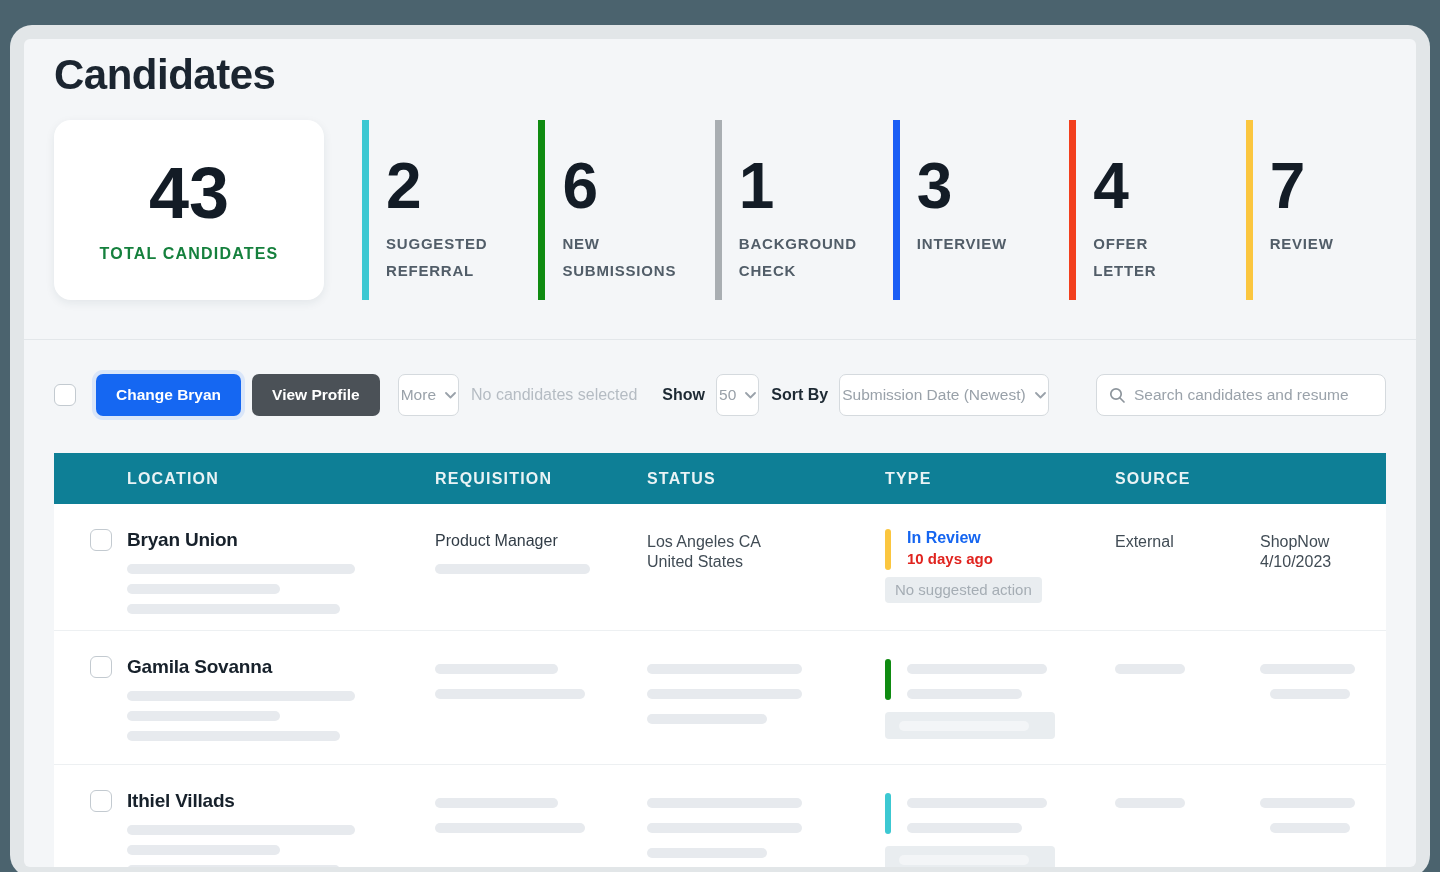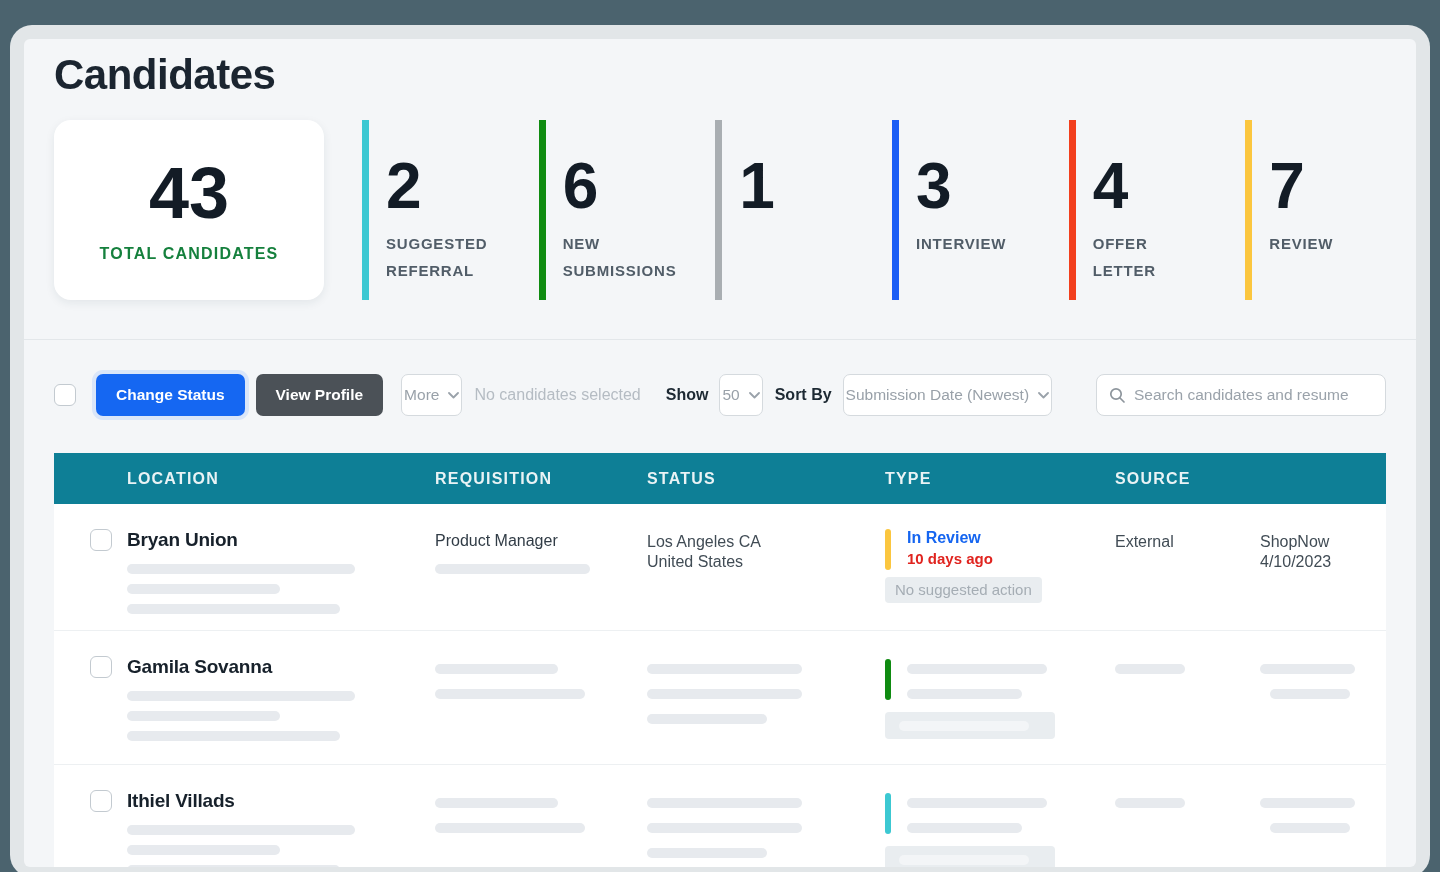--- a/index.html
+++ b/index.html
@@ -130,40 +130,41 @@
       <div class="stat" style="margin-left: 38px; border-left-color: rgb(60, 200, 210);">
         <div class="num">2</div>
         <div class="lbl">SUGGESTED REFERRAL</div>
       </div>
       <div class="stat" style="border-left-color: rgb(15, 139, 17);">
         <div class="num">6</div>
         <div class="lbl">NEW SUBMISSIONS</div>
       </div>
       <div class="stat" style="border-left-color: rgb(169, 174, 178);">
         <div class="num">1</div>
+        <div class="lbl">BACKGROUND CHECK</div>
       </div>
       <div class="stat" style="border-left-color: rgb(26, 94, 245);">
         <div class="num">3</div>
         <div class="lbl">INTERVIEW</div>
       </div>
       <div class="stat" style="border-left-color: rgb(242, 63, 29);">
         <div class="num">4</div>
         <div class="lbl">OFFER LETTER</div>
       </div>
       <div class="stat" style="border-left-color: rgb(251, 198, 63);">
         <div class="num">7</div>
         <div class="lbl">REVIEW</div>
       </div>
     </div>
 
     <div class="divider"></div>
 
     <div class="toolbar">
       <div class="checkbox"></div>
-      <button class="btn btn-primary">Change Status</button>
+      <button class="btn btn-primary">Change Bryan</button>
       <button class="btn btn-dark">View Profile</button>
       <div class="dd dd-more">
         <span>More</span>
         <svg class="chev" width="11" height="7" viewBox="0 0 11 7">
             <polyline points="1,1 5.5,5.5 10,1" fill="none" stroke="#9aa2aa" stroke-width="1.8" stroke-linecap="round" stroke-linejoin="round"></polyline>
           </svg>
       </div>
       <div class="hint">No candidates selected</div>
       <div class="tb-label show-label">Show</div>
       <div class="dd dd-show">

